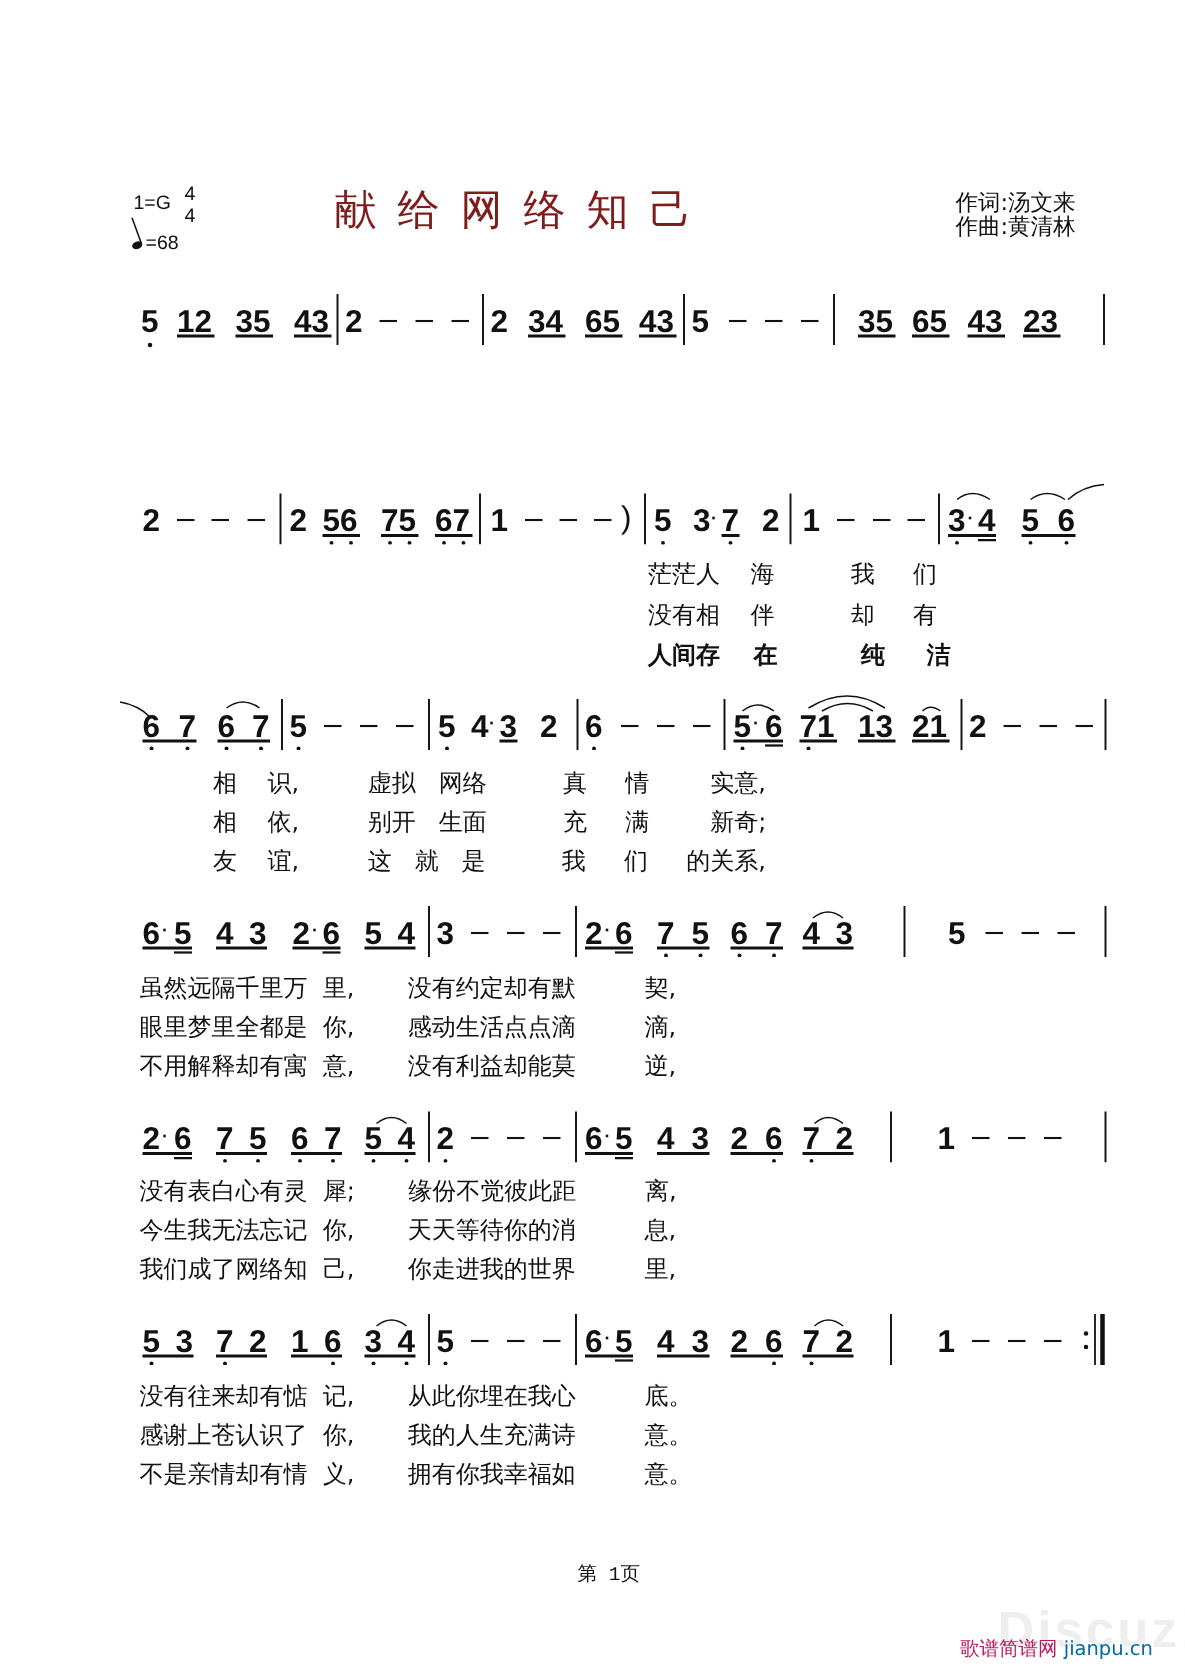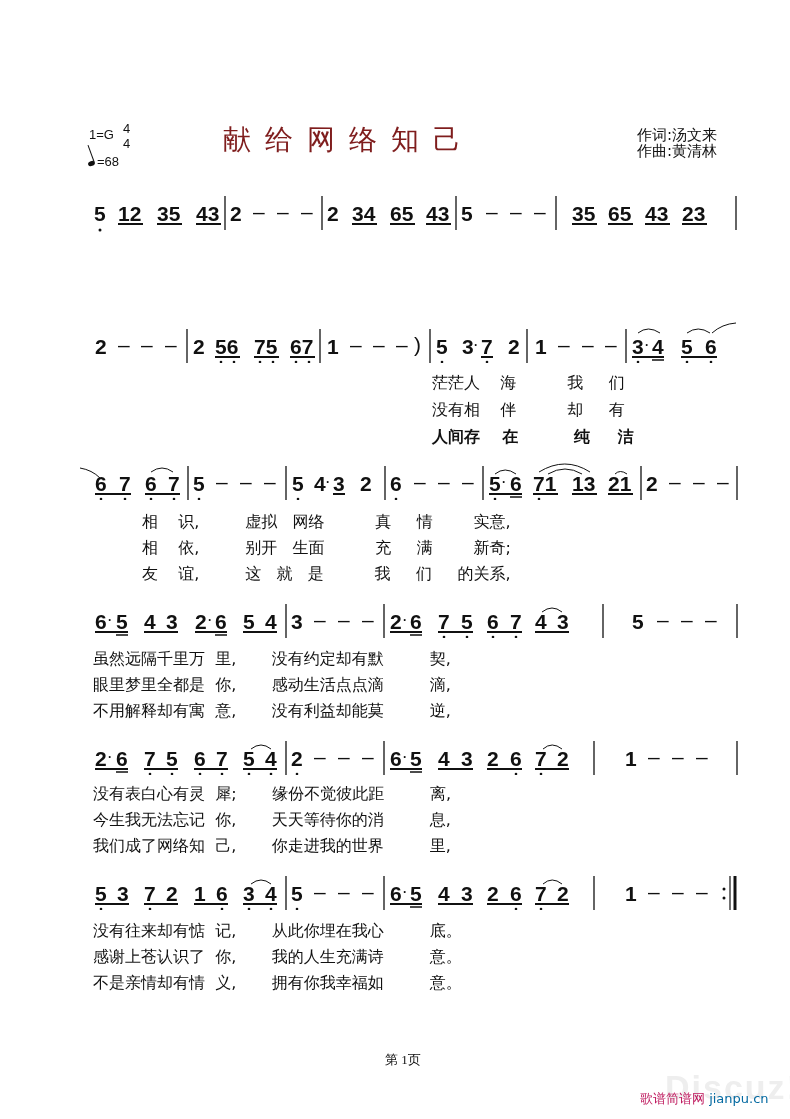--- a/index.html
+++ b/index.html
@@ -6,21 +6,21 @@
   body { width: 790px; height: 1119px; position: relative; overflow: hidden; font-family: "DejaVu Sans", "Liberation Sans", sans-serif; color: #111; }
   .abs { position: absolute; }
   .title { left: 0; width: 698px; top: 97px; text-align: center; font-size: 28px; letter-spacing: 14px; font-family: "DejaVu Sans", sans-serif; color: #7f1d1d; margin-top: 24px; }
   .key { left: 89px; top: 127px; font-size: 13px; font-family: "Liberation Sans", sans-serif; }
   .timesig { left: 123px; top: 121px; font-size: 13px; line-height: 15px; text-align: center; font-family: "Liberation Sans", sans-serif; }
   .tempo { left: 88px; top: 154px; font-size: 13px; font-family: "Liberation Sans", sans-serif; }
   .tempo .note { display: inline-block; width: 7px; height: 5px; background: #111; border-radius: 50%; transform: rotate(-20deg); margin-right: 2px; position: relative; }
   .tempo .stem { position: absolute; left: 6px; top: -16px; width: 1.2px; height: 18px; background: #111; }
   .credits { left: 637px; top: 127px; font-size: 15px; line-height: 16px; font-family: "DejaVu Sans", sans-serif; }
   .lyr { position: absolute; font-size: 16px; font-family: "DejaVu Sans", sans-serif; white-space: pre; letter-spacing: 0; }
-  .footer { left: 385px; top: 1040px; font-size: 13px; font-family: Liberation Serif, serif; margin-top: 11px; }
+  .footer { left: 385px; top: 1040px; font-size: 13px; font-family: Liberation Mono, monospace; }
   .wm { left: 640px; top: 1090px; font-size: 13px; color: #888; font-family: "DejaVu Sans", sans-serif; }
   .wm span { color: #0369a1; }
   .wm-bg { left: 665px; top: 1068px; font-size: 34px; color: #eeeeee; font-weight: bold; font-family: "Liberation Sans", sans-serif; letter-spacing: 2px; }
   .row { position: absolute; left: 0; width: 790px; }
 </style>
 </head>
 <body>
 
 <div class="abs title">献给网络知己</div>
 <div class="abs key">1=G</div>

